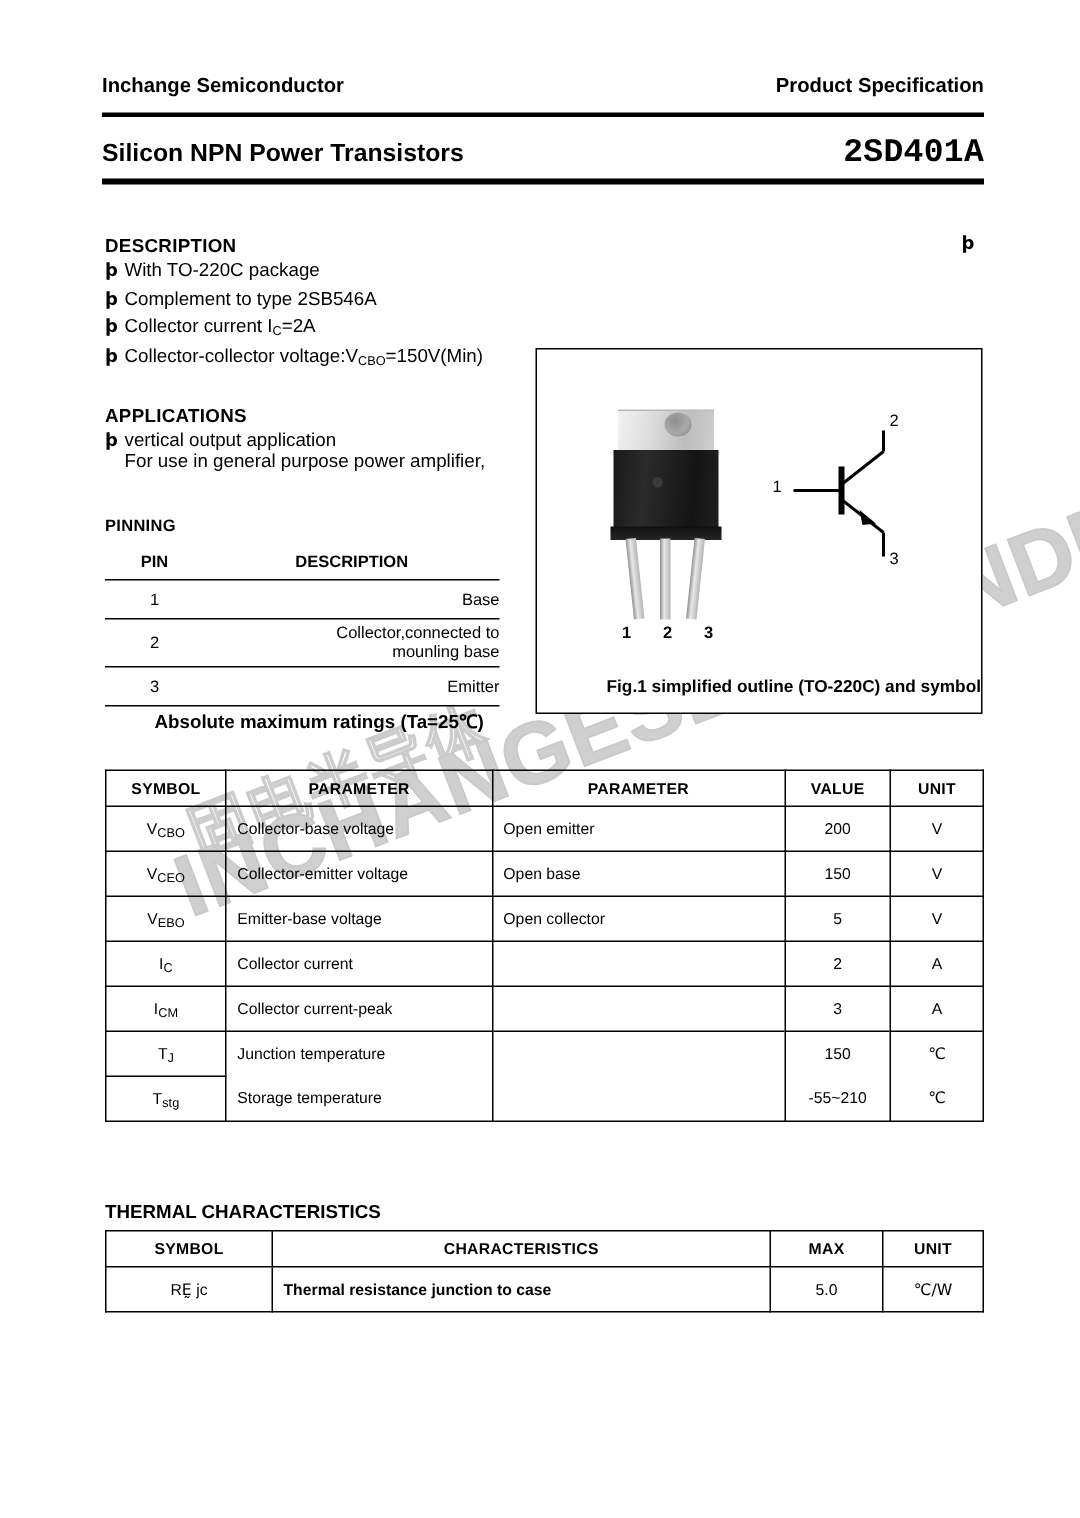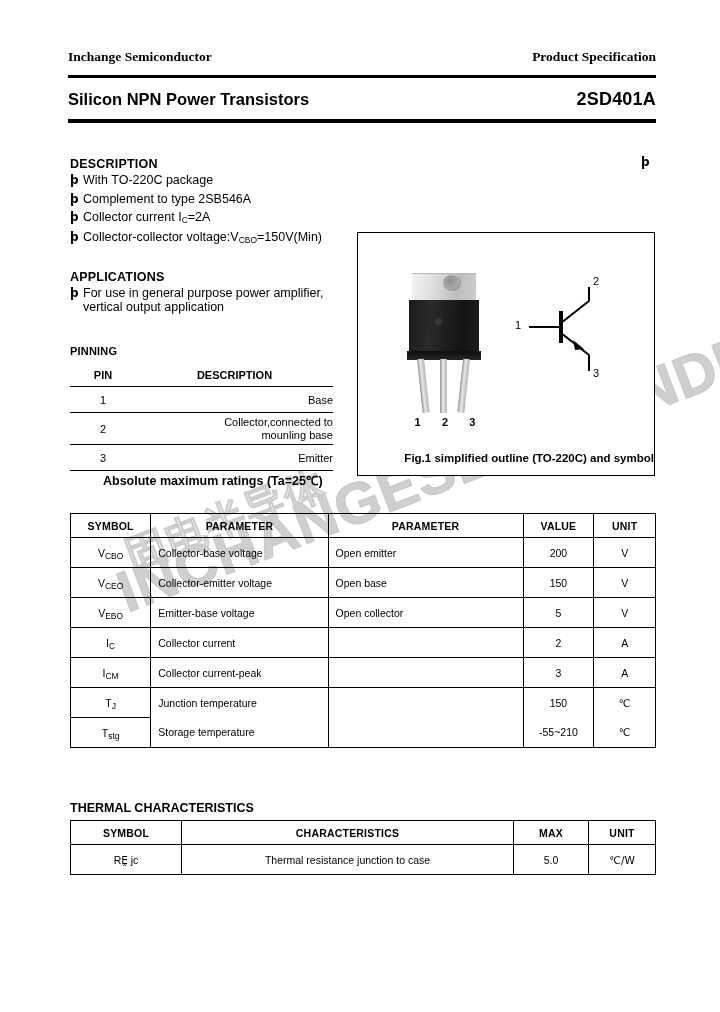--- a/index.html
+++ b/index.html
@@ -73,21 +73,20 @@
   .hdr-row {
     position: absolute;
     left: 68px;
     top: 49px;
     width: 588px;
     display: flex;
     justify-content: space-between;
     align-items: flex-end;
     font-size: 13.5px;
     font-weight: bold;
-    font-family: Liberation Serif, serif;
   }
   .rule-thick {
     position: absolute;
     left: 68px;
     width: 588px;
     background: #000;
   }
   .rule-1 { top: 75px; height: 3px; }
   .rule-2 { top: 119px; height: 3.5px; }
 
@@ -95,21 +94,21 @@
     position: absolute;
     left: 68px;
     top: 89px;
     width: 588px;
     display: flex;
     justify-content: space-between;
     align-items: baseline;
     font-size: 16.5px;
     font-weight: bold;
   }
-  .part-no { font-size: 18px; font-weight: bold; letter-spacing: 0.2px; }
+  .part-no { font-size: 22px; font-weight: bold; letter-spacing: 0.2px; font-family: Liberation Mono, monospace; }
 
   
   .sec-head {
     position: absolute;
     font-size: 12.5px;
     font-weight: bold;
     letter-spacing: 0.2px;
   }
   #desc-head { left: 70px; top: 157px; }
   #app-head  { left: 70px; top: 270px; }
@@ -292,21 +291,21 @@
     height: 23px;
     text-align: center;
     letter-spacing: 0.2px;
   }
   .data-table tbody td { height: 29px; font-weight: normal; }
   .data-table td.sym { text-align: center; width: 70px; }
   .data-table td.param { text-align: left; width: 186px; }
   .data-table td.cond { text-align: left; width: 208px; }
   .data-table td.val { text-align: center; width: 60px; }
   .data-table td.unit { text-align: center; width: 52px; }
-  .data-table td.charac { text-align: center; }
+  .data-table td.charac { text-align: left; font-weight: bold; }
 
   
   .no-top-border { border-top: none !important; }
   .no-bottom-border { border-bottom: none !important; }
 
   .deg { font-family: "DejaVu Sans", sans-serif; }
   .thermal-sym { font-family: "DejaVu Sans", sans-serif; }
 </style>
 </head>
 <body>
@@ -352,22 +351,22 @@
       </li>
     </ul>
 
     <div class="stray-glyph">þ</div>
 
     <div class="sec-head" id="app-head">APPLICATIONS</div>
     <ul class="bullet-list" id="app-list">
       <li>
         <span class="bullet-glyph">þ</span>
         <span class="bullet-text">
+          <span class="cont">vertical output application</span>
           <span class="cont">For use in general purpose power amplifier,</span>
-          <span class="cont">vertical output application</span>
         </span>
       </li>
     </ul>
 
     <div class="sec-head" id="pin-head">PINNING</div>
     <table class="pin-table">
       <thead>
         <tr>
           <th class="c pin-col-1">PIN</th>
           <th class="c">DESCRIPTION</th>

